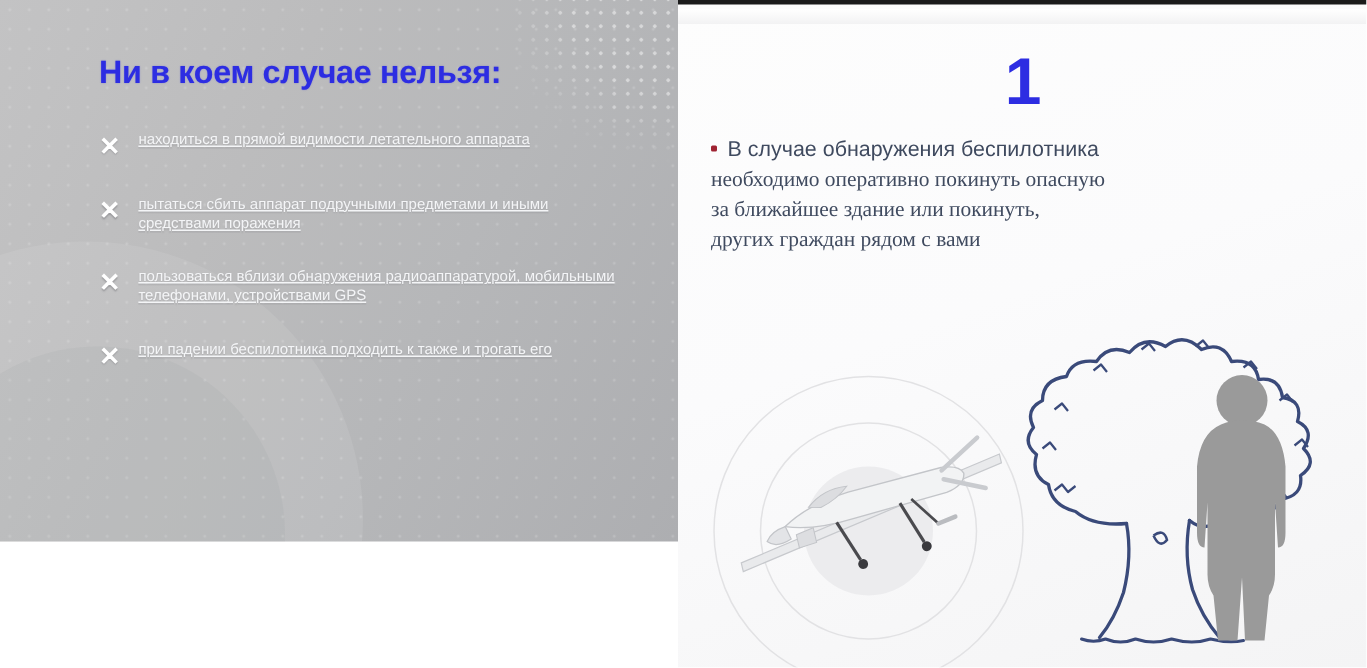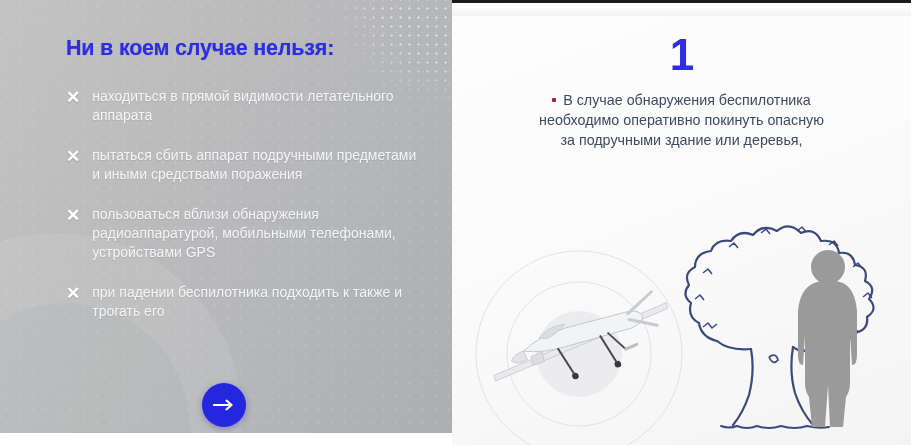--- a/index.html
+++ b/index.html
@@ -16,21 +16,21 @@
     width: 911px;
     height: 445px;
     overflow: hidden;
     display: flex;
   }
 
   
   .left-panel {
     position: relative;
     width: 452px;
-    height: 433px;
+    height: 361px;
     flex: 0 0 452px;
     overflow: hidden;
     background:
       linear-gradient(118deg, #c3c3c4 0%, #bcbcbd 34%, #b6b7b9 62%, #adaeb1 100%);
   }
   .left-dots {
     position: absolute;
     left: 0; top: 0; right: 0; bottom: 0;
     background-image: radial-gradient(rgba(255,255,255,.30) 0.9px, transparent 1.1px);
     background-size: 13px 13px;
@@ -95,24 +95,25 @@
     flex: 0 0 auto;
     color: #ffffff;
     font-size: 17px;
     font-weight: bold;
     line-height: 1.15;
     margin-top: 1px;
     text-shadow: 0 1px 1px rgba(90,90,95,.35);
   }
   .bullet-text {
     color: #f4f5f7;
-    font-size: 14px;
+    font-size: 10px;
     line-height: 1.33;
     max-width: 330px;
     text-shadow: 0 1px 1px rgba(110,110,115,.22);
+    text-decoration: underline;
   }
 
   .arrow-btn {
     position: absolute;
     z-index: 4;
     width: 44px; height: 44px;
     border-radius: 50%;
     display: flex;
     align-items: center;
     justify-content: center;
@@ -160,34 +161,33 @@
     line-height: 1;
     margin: 30px 0 0 0;
     letter-spacing: -1px;
   }
 
   .body-block {
     position: relative;
     z-index: 3;
     margin: 13px 0 0 0;
     padding: 0 22px;
-    text-align: center;
     color: #3f4a5f;
     font-size: 14.3px;
     line-height: 1.40;
   }
   .red-dot {
     display: inline-block;
     width: 4px; height: 4px;
     background: #9f2332;
     border-radius: 1px;
     vertical-align: 3px;
     margin-right: 7px;
   }
-  .body-line { display: block; }
+  .body-line { display: block; font-family: Liberation Serif, serif; }
 
   
   .illustration {
     position: absolute;
     left: 0; right: 0; bottom: 0;
     height: 230px;
     z-index: 2;
   }
   .circles {
     position: absolute;
@@ -258,21 +258,22 @@
   </div>
 
   <div class="right-panel">
     <div class="right-panel-sheen"></div>
 
     <div class="big-number">1</div>
 
     <div class="body-block">
       <span class="red-dot"></span><span class="body-line-inline">В случае обнаружения беспилотника</span>
       <span class="body-line">необходимо оперативно покинуть опасную</span>
-      <span class="body-line">за подручными здание или деревья,</span>
+      <span class="body-line">за ближайшее здание или покинуть,</span>
+      <span class="body-line">других граждан рядом с вами</span>
     </div>
 
     <div class="illustration">
 
       <div class="circles">
         <div class="circ circ-outer"></div>
         <div class="circ circ-mid"></div>
         <div class="circ circ-inner"></div>
       </div>
 

